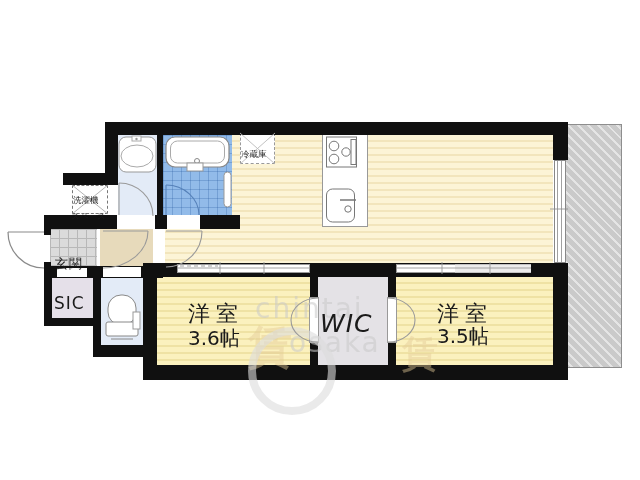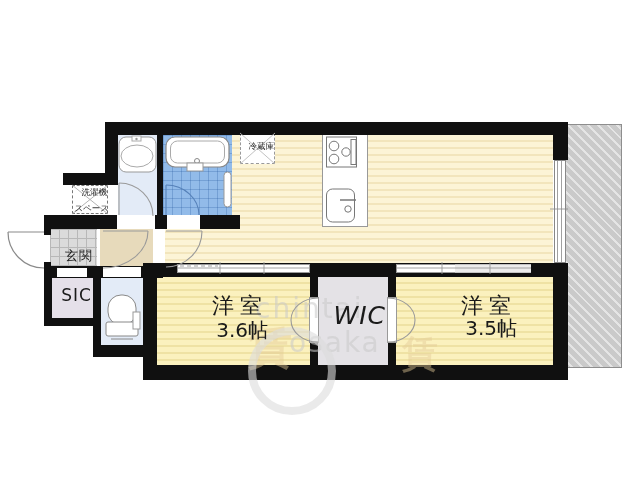--- a/index.html
+++ b/index.html
@@ -24,21 +24,21 @@
     background-size:9px 9px;}
   .balcony{background-color:#CACACA;
     background-image:repeating-linear-gradient(45deg,rgba(255,255,255,.5) 0 2px,transparent 2px 7px);
     border:1.5px solid #8E8E8E;}
   .whitebox{background:#fff;border:1px dashed #888;}
   .counter{background:#fff;border:1px solid #999;}
   .wall{background:#101010;}
   .gap{background:#fff;}
   .band{background:#fff;border:0.5px solid #9a9a9a;}
   
-  .lbl{position:absolute;text-align:right;color:#1a1a1a;line-height:1.05;white-space:nowrap;}
+  .lbl{position:absolute;text-align:left;color:#1a1a1a;line-height:1.05;white-space:nowrap;margin-top:8px;}
   .lbl-living{font-size:24px;letter-spacing:5px;}
   .lbl-living-size{font-size:26px;letter-spacing:1px;}
   .lbl-bed{font-size:22px;letter-spacing:6px;}
   .lbl-bed-size{font-size:20px;}
   .lbl-wic{font-size:25px;letter-spacing:1px;}
   .lbl-sic{font-size:17px;letter-spacing:1px;}
   .lbl-genkan{font-size:13px;letter-spacing:1px;}
   .lbl-tiny{font-size:8.5px;line-height:11px;}
   .lbl-fridge{font-size:8.5px;}
   .wm-word{position:absolute;color:rgba(200,200,200,.55);font-size:28px;letter-spacing:2px;margin-left:27px;}

